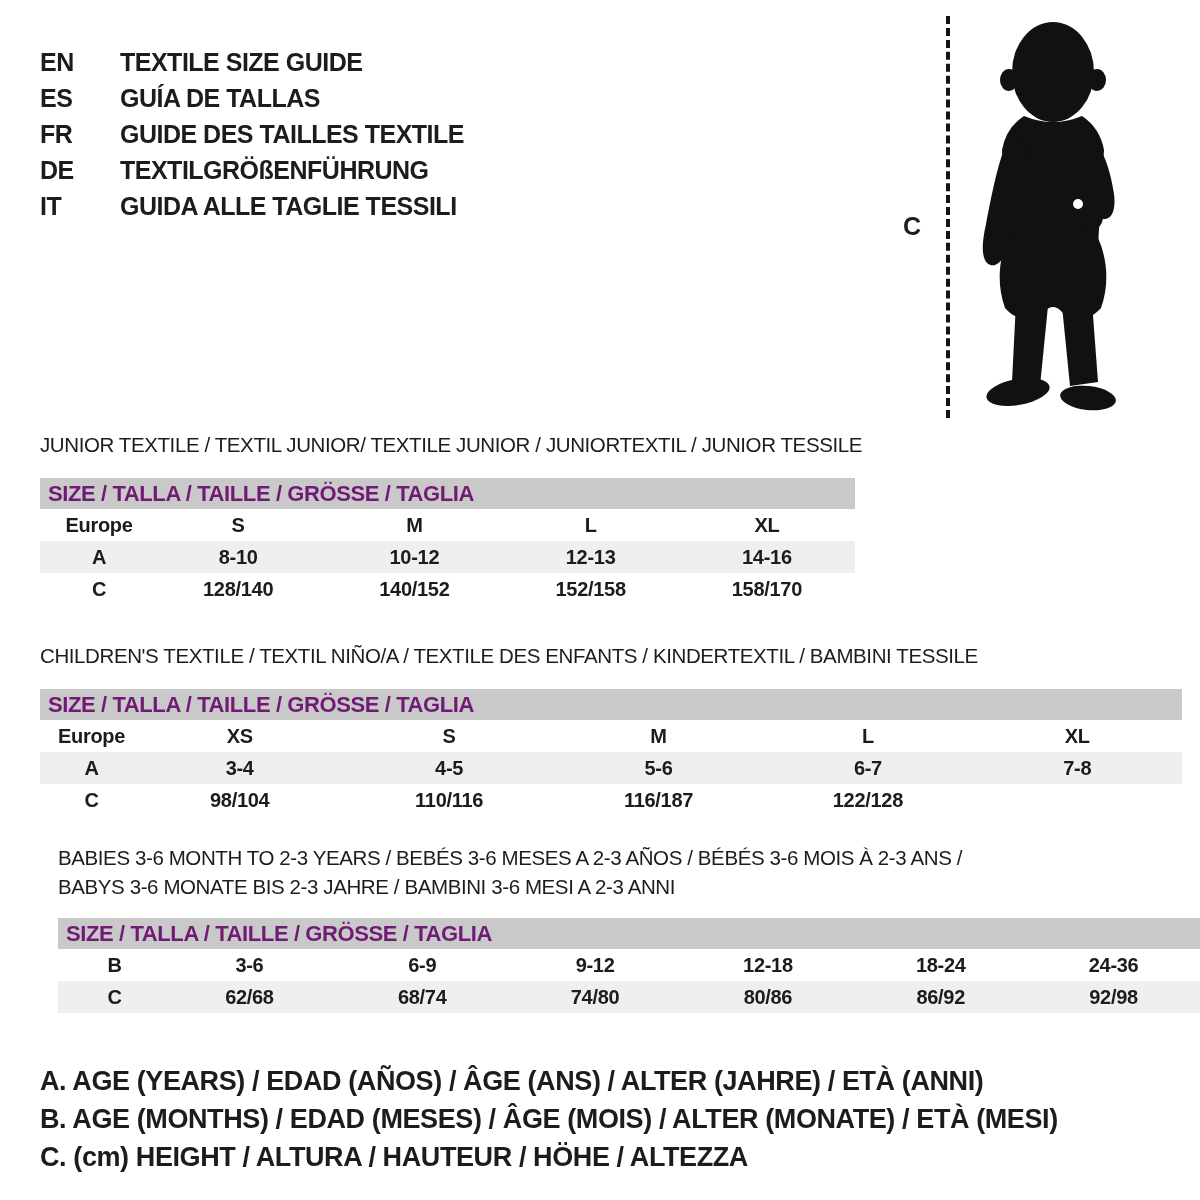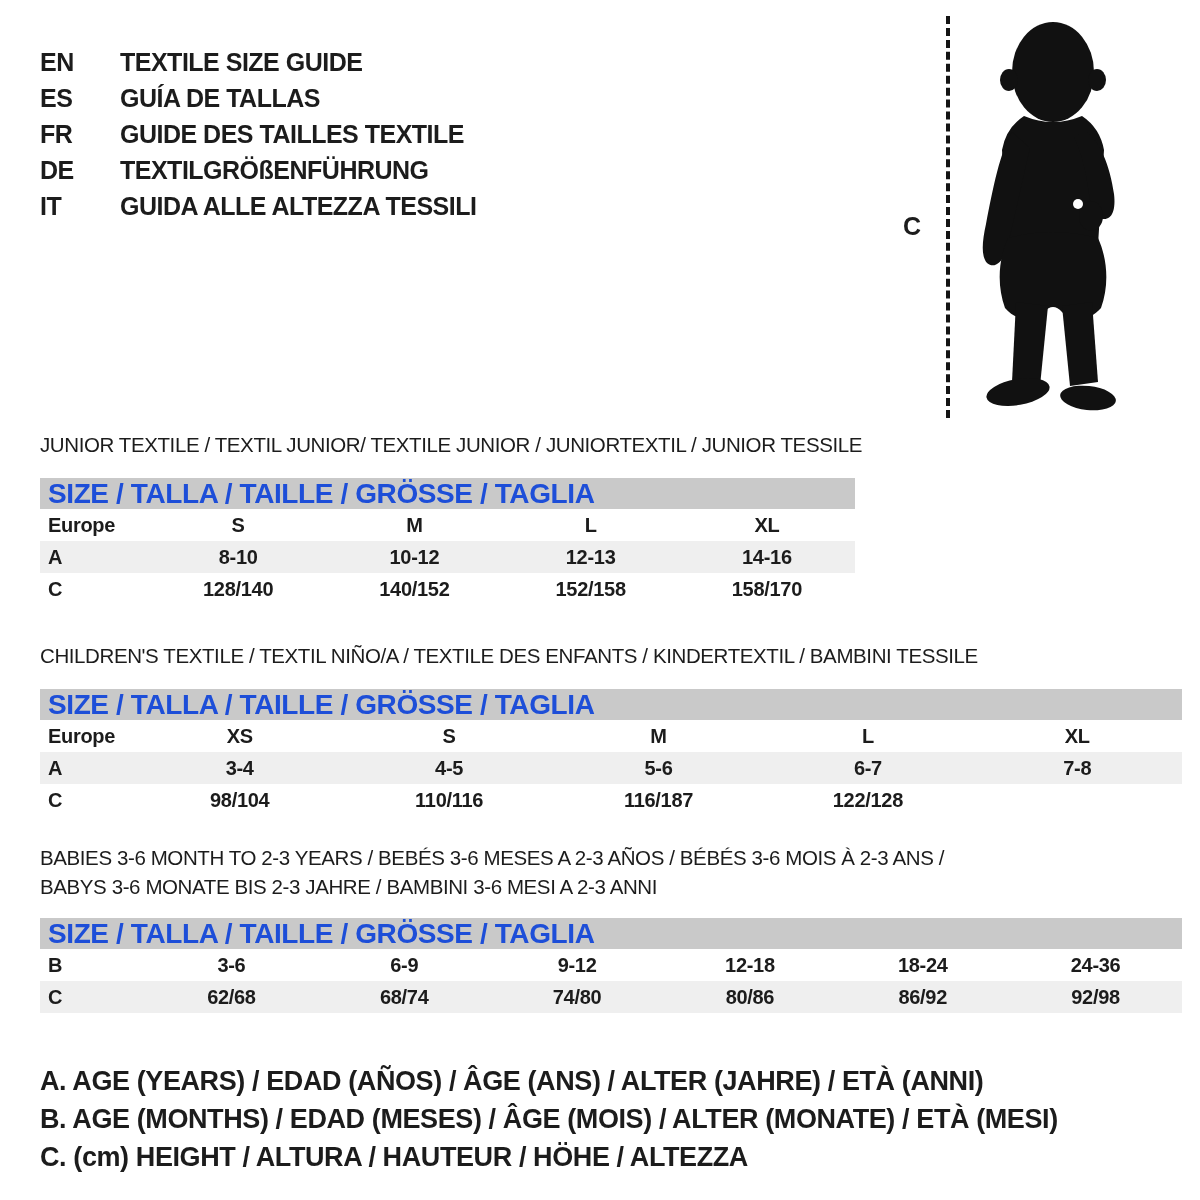--- a/index.html
+++ b/index.html
@@ -22,32 +22,32 @@
   .c-label{position:absolute;left:903px;top:212px;font-size:25px;font-weight:700;}
   .baby-svg{position:absolute;left:960px;top:20px;}
 
   
   .section{position:absolute;left:40px;}
   .section-title div{font-size:20.5px;font-weight:400;letter-spacing:-0.4px;line-height:29px;white-space:nowrap;}
   .size-table{margin-top:19px;}
   .t1{width:815px;}
   .t2{width:1142px;}
   .t3{width:1142px;}
-  .band{height:31px;line-height:31px;background:var(--band);color:#1d4ed8;font-size:28px;font-weight:700;letter-spacing:-0.4px;padding-left:8px;box-sizing:border-box;}
+  .band{height:31px;line-height:31px;background:var(--band);color:#701a75;font-size:22px;font-weight:700;letter-spacing:-0.4px;padding-left:8px;box-sizing:border-box;}
   .trow{display:grid;height:32px;line-height:32px;font-size:20px;letter-spacing:-0.3px;}
   .t1 .trow{grid-template-columns:110px repeat(4,1fr);}
   .t2 .trow{grid-template-columns:95px repeat(5,1fr);}
   .t3 .trow{grid-template-columns:105px repeat(6,1fr);}
   .trow.shaded{background:var(--rowalt);}
   .cell{text-align:center;font-weight:700;white-space:nowrap;}
-  .cell.label{text-align:left;padding-left:8px;}
+  .cell.label{text-align:center;padding-left:8px;}
 
   #section-0{top:430px;}
   #section-1{top:641px;}
-  #section-2{top:843px;}
+  #section-2{top:843px;margin-left:18px;}
   #section-2 .size-table{margin-top:17px;}
 
   
   .legend{position:absolute;left:40px;top:1062px;}
   .legend div{font-size:27px;font-weight:700;letter-spacing:-0.4px;line-height:38px;white-space:nowrap;}
 </style>
 </head>
 <body>
 
 <div class="page">
@@ -64,21 +64,21 @@
       <div class="lang-row">
         <span class="lang-code">FR</span>
         <span class="lang-label">GUIDE DES TAILLES TEXTILE</span>
       </div>
       <div class="lang-row">
         <span class="lang-code">DE</span>
         <span class="lang-label">TEXTILGRÖßENFÜHRUNG</span>
       </div>
       <div class="lang-row">
         <span class="lang-code">IT</span>
-        <span class="lang-label">GUIDA ALLE ALTEZZA TESSILI</span>
+        <span class="lang-label">GUIDA ALLE TAGLIE TESSILI</span>
       </div>
     </div>
 
   <div class="dash-line"></div>
   <div class="c-label">C</div>
   <svg class="baby-svg" width="185" height="398" viewBox="0 0 185 398" xmlns="http://www.w3.org/2000/svg">
     <g fill="#111111">
       <ellipse cx="93" cy="52" rx="41" ry="50"></ellipse>
       <ellipse cx="49" cy="60" rx="9" ry="11"></ellipse>
       <ellipse cx="137" cy="60" rx="9" ry="11"></ellipse>

